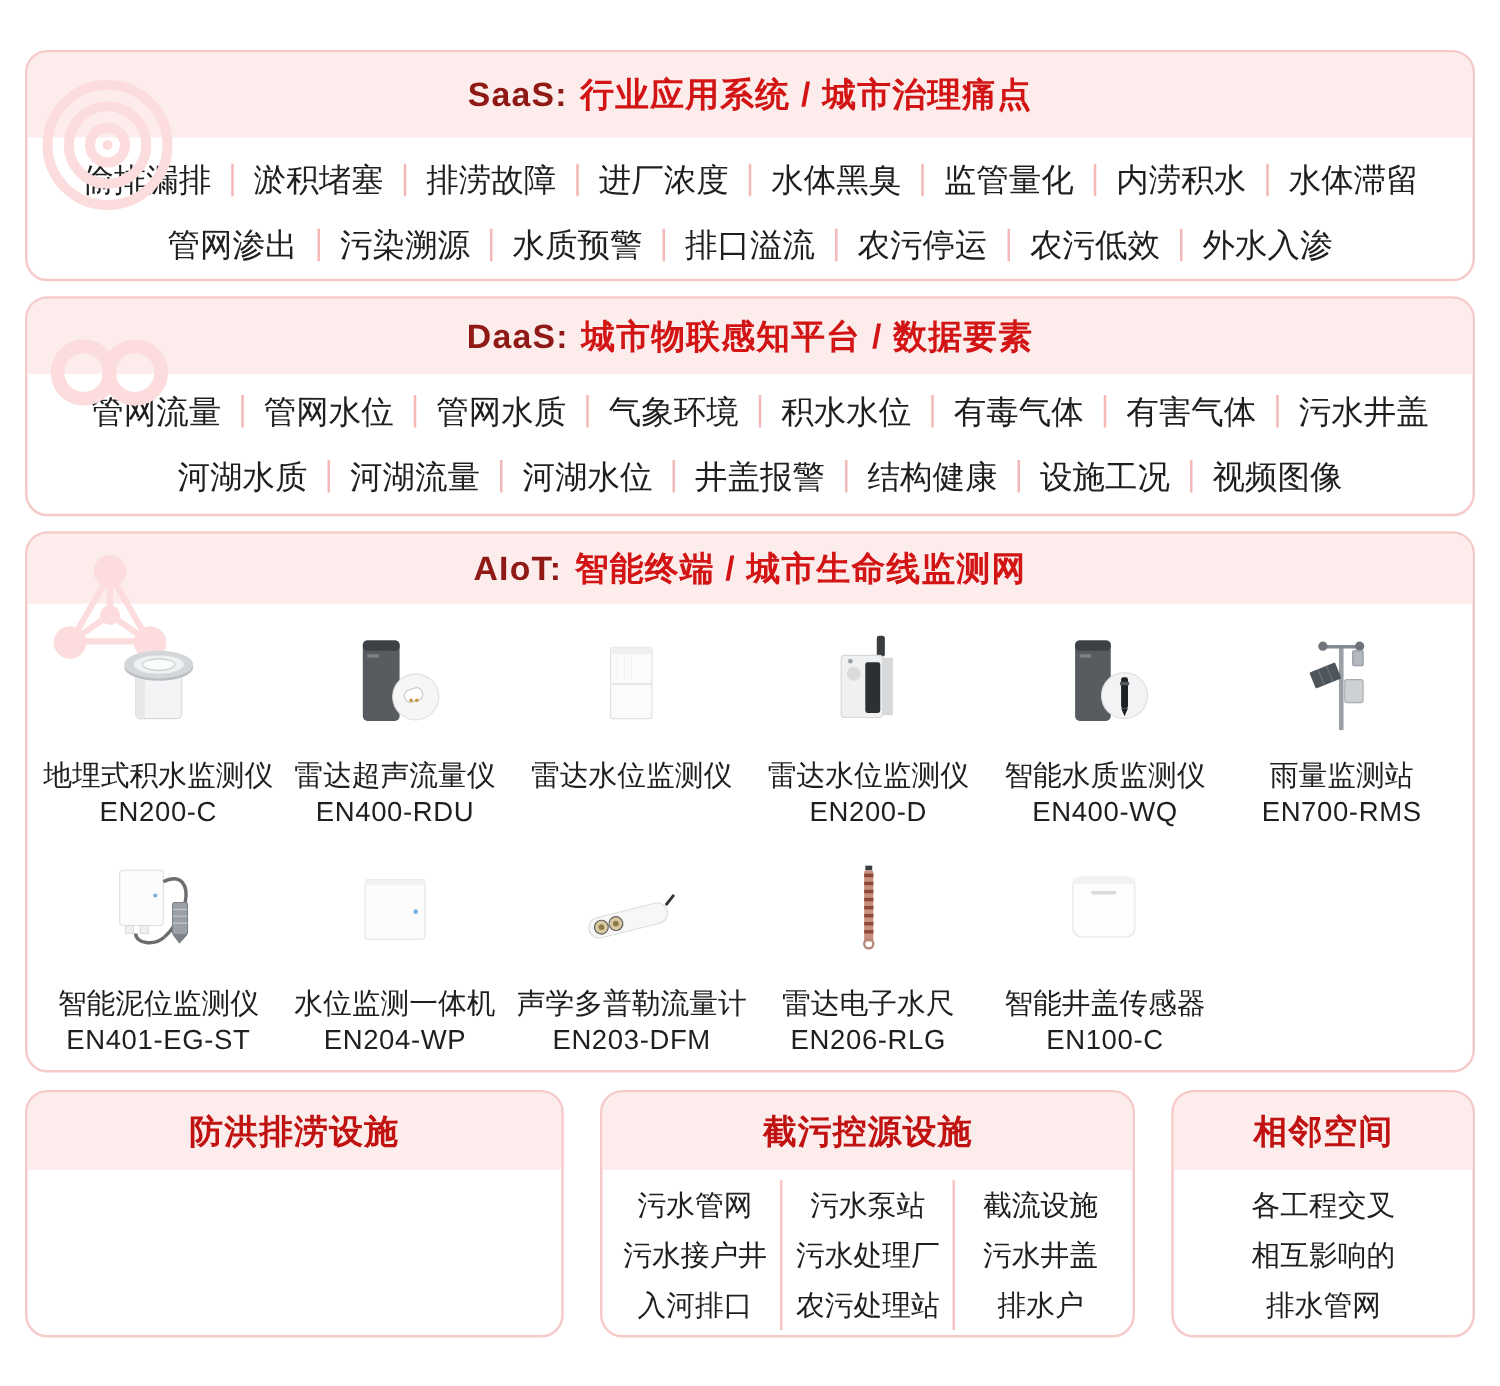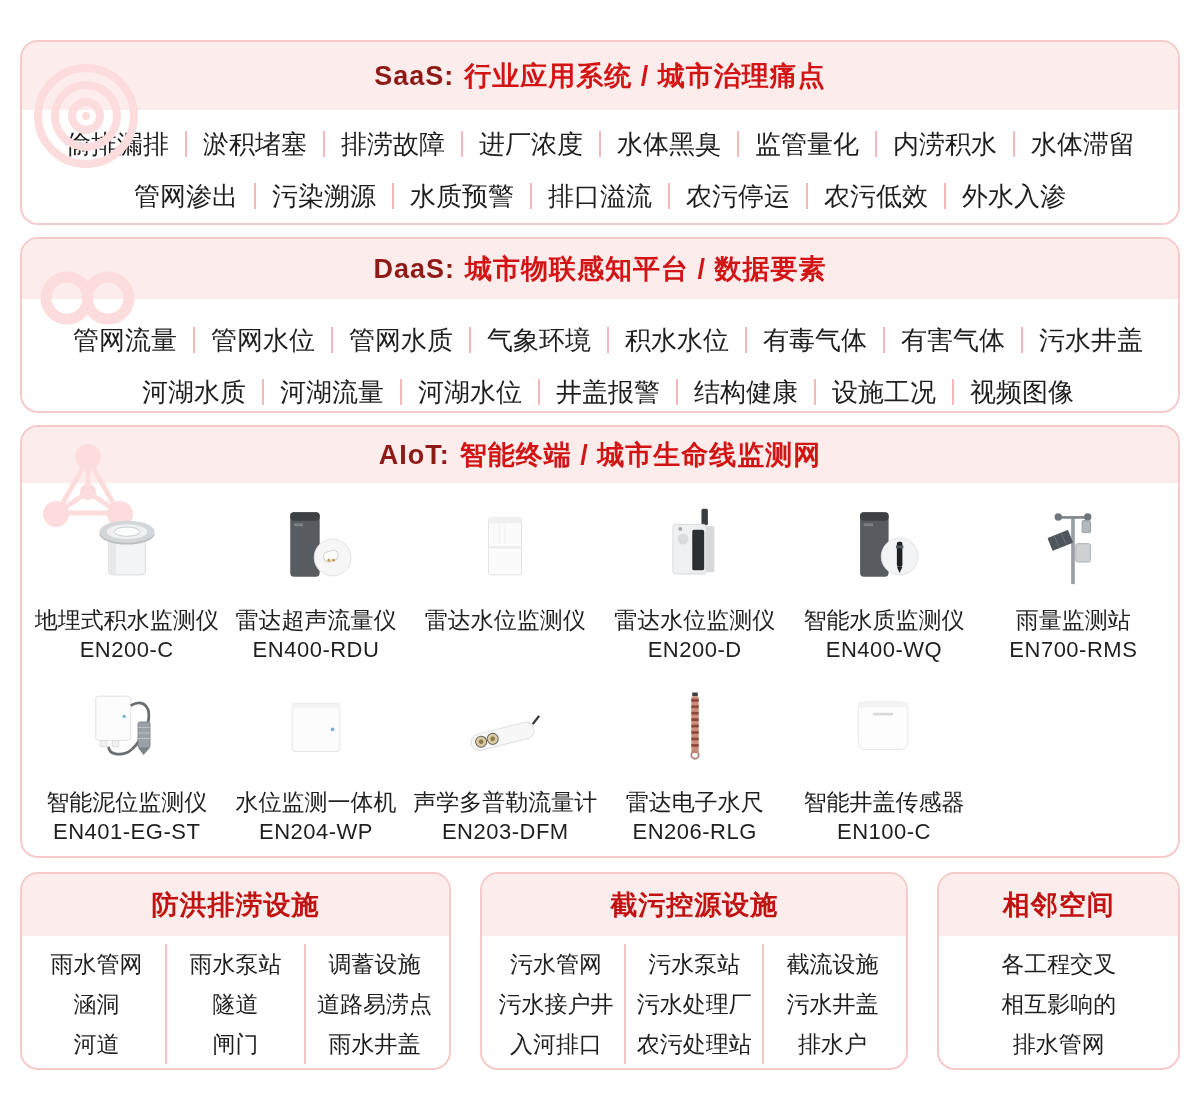--- a/index.html
+++ b/index.html
@@ -115,21 +115,21 @@
 <section class="panel" style="height:176px;">
   <span class="wm" style="left:12px;top:28px;">
     <svg width="110" height="62" viewBox="0 0 110 62" fill="none">
       <circle cx="33" cy="31" r="21" stroke="#fcdcdc" stroke-width="11"></circle>
       <circle cx="74" cy="31" r="21" stroke="#fcdcdc" stroke-width="11"></circle>
     </svg>
   </span>
   <div class="panel-head" style="height:60px;">
     <h2 class="panel-title"><span class="tprefix">DaaS:</span><span class="tmain">城市物联感知平台 / 数据要素</span></h2>
   </div>
-  <div class="panel-body" style="padding-top:15px;margin-left:16px;">
+  <div class="panel-body" style="padding-top:4px;margin-left:16px;">
     <div class="tagrow">
       <span class="tag">管网流量</span>
         <span class="sep"></span>
       <span class="tag">管网水位</span>
         <span class="sep"></span>
       <span class="tag">管网水质</span>
         <span class="sep"></span>
       <span class="tag">气象环境</span>
         <span class="sep"></span>
       <span class="tag">积水水位</span>
@@ -365,37 +365,20 @@
 
   </div>
 </section>
 
 <div class="bottom-row">
 
   <div class="fbox" style="flex:1.79;">
     <div class="fbox-head">
       <h3 class="fbox-title">防洪排涝设施</h3>
     </div>
-    <div class="fbox-body">
-      <div class="fcol">
-        <div>雨水管网</div>
-        <div>涵洞</div>
-        <div>河道</div>
-      </div>
-      <div class="fcol">
-        <div>雨水泵站</div>
-        <div>隧道</div>
-        <div>闸门</div>
-      </div>
-      <div class="fcol">
-        <div>调蓄设施</div>
-        <div>道路易涝点</div>
-        <div>雨水井盖</div>
-      </div>
-    </div>
   </div>
 
   <div class="fbox" style="flex:1.78;">
     <div class="fbox-head">
       <h3 class="fbox-title">截污控源设施</h3>
     </div>
     <div class="fbox-body">
       <div class="fcol">
         <div>污水管网</div>
         <div>污水接户井</div>

